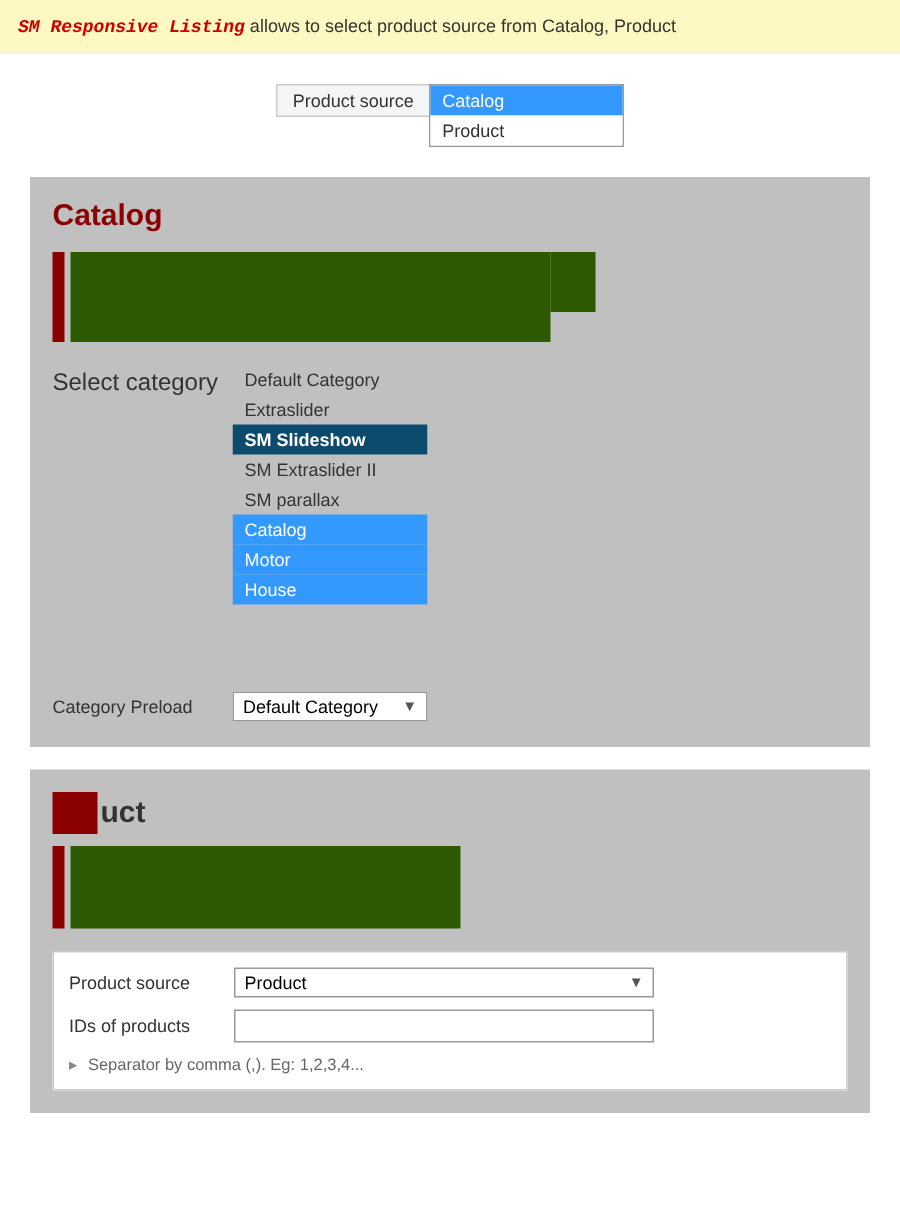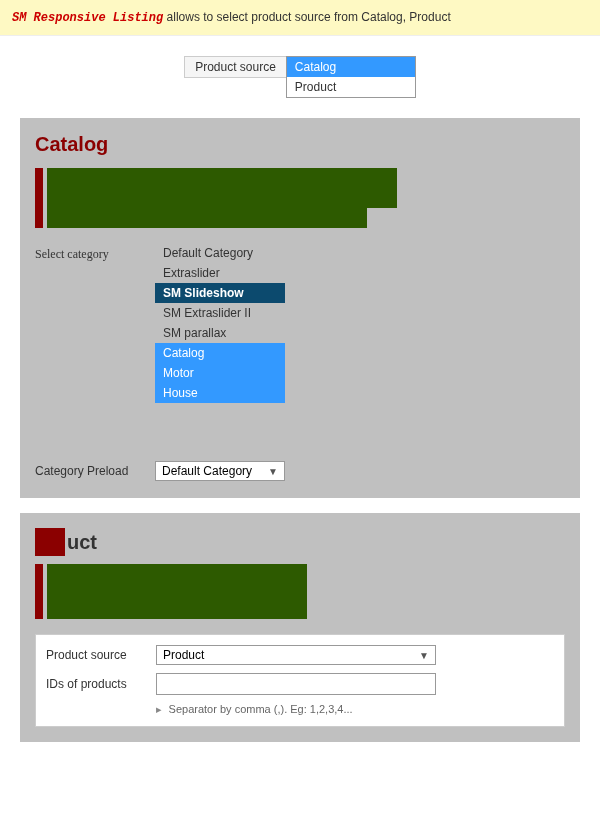--- a/index.html
+++ b/index.html
@@ -114,25 +114,24 @@
       top: 0;
       width: 30px;
       height: 40px;
       background: #2d5a00;
     }
     .select-category-row {
       display: flex;
       align-items: flex-start;
     }
     .select-category-label {
-      font-size: 12px;
+      font-size: 16px;
       color: #333;
       width: 120px;
       padding-top: 4px;
-      font-family: Liberation Serif, serif;
     }
     .category-item {
       padding: 3px 8px;
       cursor: pointer;
       color: #333;
     }
     .category-item.active {
       background: #0c4a6e;
       color: #fff;
       font-weight: bold;
@@ -243,21 +242,20 @@
       border: 1px solid #999;
       background: #fff;
       padding: 2px 6px;
       font-size: 12px;
       width: 280px;
       height: 22px;
     }
     .panel-hint {
       font-size: 11px;
       color: #666;
-      margin-left: 110px;
       margin-top: 2px;
     }
     .hint-icon {
       color: #888;
       margin-right: 4px;
     }
 
     
     .listbox-container {
       position: relative;

